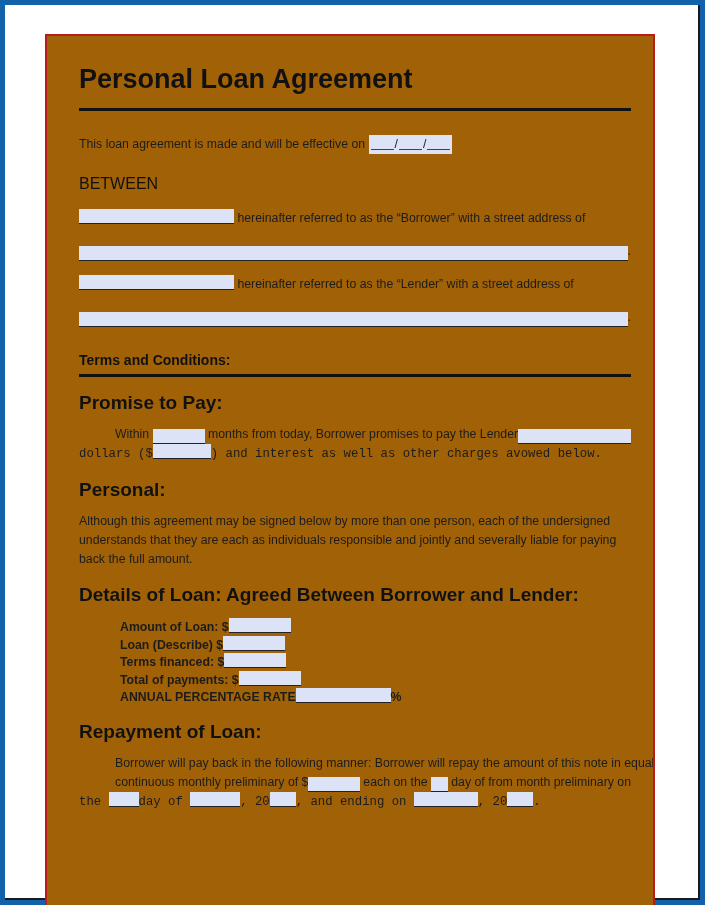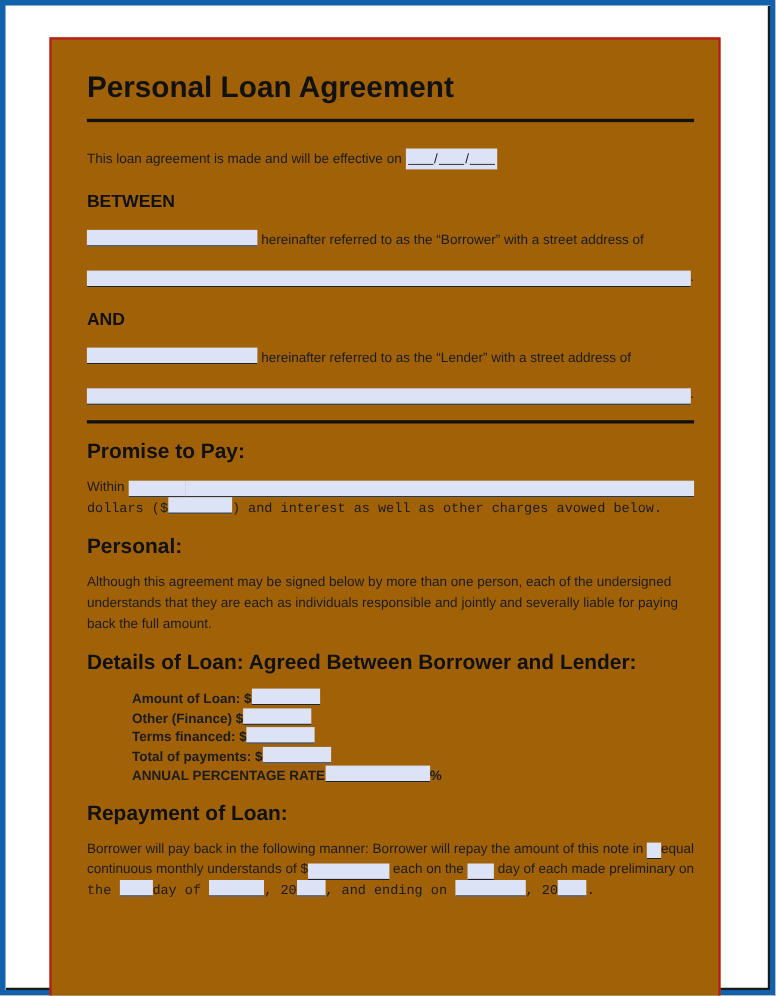--- a/index.html
+++ b/index.html
@@ -11,25 +11,25 @@
   }
   .page{
     position:absolute;left:40px;top:29px;width:610px;height:890px;
     box-sizing:border-box;border:2px solid #b91c1c;background:#a16207;overflow:hidden;
   }
   .content{padding:12px 22px 0 32px;font-size:12.3px;line-height:19px;}
   h1{font-size:27px;line-height:30px;margin:16px 0 14px;font-weight:700;color:#111;}
   .rule{height:3px;background:#111;}
   .rule-title{margin:0 0 24px 0;}
   .rule-terms{margin:4px 0 14px 0;}
-  h2{font-size:16px;margin:20px 0 16px;font-weight:700;color:#111;}
+  h2{font-size:16px;margin:20px 0 16px;font-weight:400;color:#111;}
   h3{font-size:19px;margin:16px 0 13px;font-weight:700;color:#111;}
   .h-terms{font-size:14px;margin:24px 0 0;font-weight:700;color:#111;}
   .line{margin:0 0 6px 0;}
-  .flexline{display:flex;align-items:flex-end;}
+  .flexline{display:flex;align-items:flex-end;margin-left:36px;}
   .t{white-space:pre;}
   .wrap-p{margin:0 0 8px 0;}
   .field{
     display:inline-block;height:14px;background:#dce3f6;
     border-bottom:1px solid #222;vertical-align:-2px;
   }
   .grow{flex:1 1 auto;}
   .w155{width:155px;}
   .w52{width:52px;}
   .w58{width:58px;}
@@ -67,66 +67,67 @@
       <h2>BETWEEN</h2>
 
       <div class="line">
         <span class="field w155"></span><span class="t"> hereinafter referred to as the “Borrower” with a street address of</span>
       </div>
       <div class="flexline rowgap">
         <span class="field grow"></span>
           <span class="t">.</span>
       </div>
 
-      <h2>AND</h2>
 
       <div class="line">
         <span class="field w155"></span><span class="t"> hereinafter referred to as the “Lender” with a street address of</span>
       </div>
       <div class="flexline rowgap">
         <span class="field grow"></span>
           <span class="t">.</span>
       </div>
 
+      <div class="h-terms">Terms and Conditions:</div>
       <div class="rule rule-terms"></div>
 
       <h3>Promise to Pay:</h3>
       <div class="flexline">
         <span class="t">Within </span>
           <span class="field w52"></span>
+          <span class="t"> months from today, Borrower promises to pay the Lender</span>
           <span class="field grow"></span>
       </div>
       <div class="line mb12">
         <span class="t">dollars ($</span><span class="field w58"></span><span class="t">) and interest as well as other charges avowed below.</span>
       </div>
 
       <h3>Personal:</h3>
       <div class="wrap-p">Although this agreement may be signed below by more than one person, each of the undersigned understands that they are each as individuals responsible and jointly and severally liable for paying back the full amount.</div>
 
       <h3>Details of Loan: Agreed Between Borrower and Lender:</h3>
       <div class="details">
         <div class="drow"><span>Amount of Loan: $</span><span class="field w62"></span></div>
-        <div class="drow"><span>Other (Finance) $</span><span class="field w62"></span></div>
+        <div class="drow"><span>Loan (Describe) $</span><span class="field w62"></span></div>
         <div class="drow"><span>Terms financed: $</span><span class="field w62"></span></div>
         <div class="drow"><span>Total of payments: $</span><span class="field w62"></span></div>
         <div class="drow"><span>ANNUAL PERCENTAGE RATE</span><span class="field w95"></span><span>%</span></div>
       </div>
 
       <h3>Repayment of Loan:</h3>
       <div class="flexline">
         <span class="t">Borrower will pay back in the following manner: Borrower will repay the amount of this note in </span>
           <span class="field grow w38"></span>
           <span class="t">equal</span>
       </div>
       <div class="flexline">
-        <span class="t">continuous monthly understands of $</span>
+        <span class="t">continuous monthly preliminary of $</span>
           <span class="field grow w92"></span>
           <span class="t"> each on the </span>
           <span class="field w30"></span>
-          <span class="t"> day of each made preliminary on</span>
+          <span class="t"> day of from month preliminary on</span>
       </div>
       <div class="line mb12">
         <span class="t">the </span><span class="field w30"></span><span class="t">day of </span><span class="field w50"></span><span class="t">, 20</span><span class="field w26"></span><span class="t">, and ending on </span><span class="field w64"></span><span class="t">, 20</span><span class="field w26"></span><span class="t">.</span>
       </div>
 
     </div>
   </div>
 </div>
 
 </body></html>

